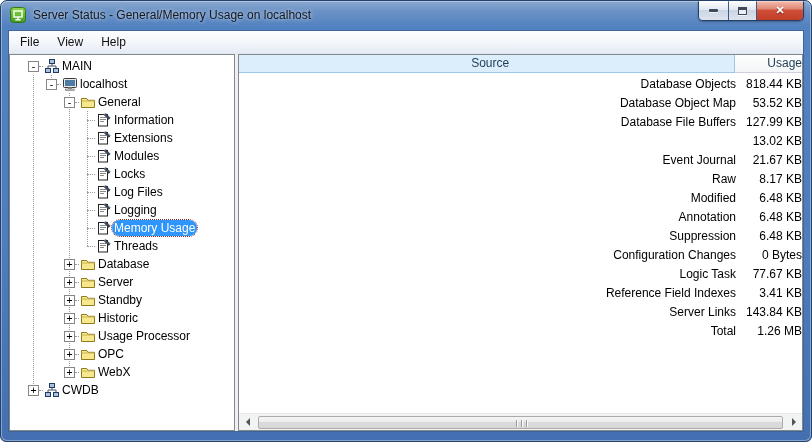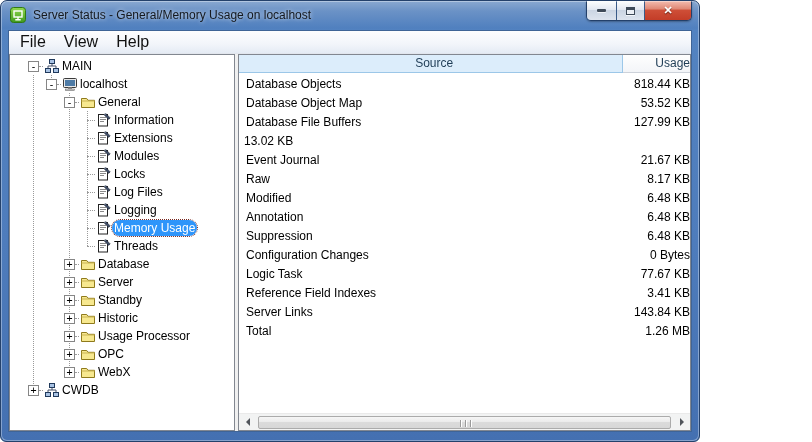--- a/index.html
+++ b/index.html
@@ -1,19 +1,19 @@
 <!DOCTYPE html>
 <html><head>
 <meta charset="utf-8">
 <style>
   * { margin:0; padding:0; box-sizing:border-box; }
   body { font-family:"Liberation Sans", sans-serif; background:#fff; }
 
   .window{
-    position:relative; width:700px; height:442px;
+    position:relative; width:812px; height:442px;
     border:1px solid #24416B; border-radius:7px 7px 6px 6px;
     background:linear-gradient(180deg,#8AA9D1 0,#6B92C6 10px,#5080BF 27px,#5383C1 29px,#4E7CBC 55%,#4470B1 100%);
     overflow:hidden;
     padding-left:8px;
   }
   .window::after{ content:""; position:absolute; inset:0; border-radius:6px;
     box-shadow:inset 0 0 0 1px rgba(255,255,255,.35); pointer-events:none; }
 
   
   .titlebar{ position:absolute; left:0; top:0; right:0; height:29px; }
@@ -35,21 +35,21 @@
   .glyph-max{ width:9px; height:8px; border:1px solid #3E4A58; border-top:3px solid #3E4A58;
     background:rgba(255,255,255,.6); box-shadow:0 1px 0 rgba(255,255,255,.7); }
   .glyph-close{ color:#fff; font-size:11px; font-weight:bold; text-shadow:0 1px 1px rgba(0,0,0,.5); }
 
   
   .client{ position:absolute; left:7px; right:7px; top:29px; bottom:9px;
     background:#F0F0F0; border:1px solid #3F6496; }
   .menubar{ position:absolute; left:0; right:0; top:0; height:23px;
     background:linear-gradient(180deg,#FDFDFE 0,#F2F5FA 60%,#E5EBF4 100%);
     border-bottom:1px solid #E2E6ED; display:flex; align-items:center; padding-left:2px; }
-  .menu-item{ padding:0 9px; font-size:16px; color:#111; line-height:22px; cursor:default;text-align:center; }
+  .menu-item{ padding:0 9px; font-size:12px; color:#111; line-height:22px; cursor:default;text-align:center; }
 
   
   .tree-panel{ position:absolute; left:0; top:23px; width:226px; bottom:0;
     background:#fff; border:1px solid #828790; overflow:hidden; }
   .tree-inner{ position:relative; padding-top:2px; }
   .guide{ position:absolute; width:0; border-left:1px dotted #9A9A9A; }
   .g0{ left:23px; top:20px; height:315px; }
   .g1{ left:41px; top:20px; height:9px; }
   .g2{ left:59px; top:38px; height:279px; }
   .g3{ left:77px; top:56px; height:135px; }
@@ -68,21 +68,21 @@
   
   .list-panel{ position:absolute; left:229px; right:0; top:23px; bottom:0;
     background:#fff; border:1px solid #828790; }
   .list-header{ position:absolute; left:0; right:0; top:0; height:18px; display:flex;
     background:linear-gradient(180deg,#FEFEFE,#F3F5F8); border-bottom:1px solid #CDD2DA;
     font-size:12px; color:#1E3C55;text-align:center; }
   .hcell-src{ width:497px; background:#DCEDFB; border-right:1px solid #9CC7E8;
     border-bottom:1px solid #9CC7E8; margin-bottom:-1px; padding-left:7px; line-height:17px; }
   .hcell-usage{ flex:1; padding-left:5px; line-height:17px;margin-left:27px; }
   .list-rows{ position:absolute; left:0; right:0; top:20px; }
-  .lrow{ display:flex; height:19px; font-size:12px; color:#000; line-height:19px; cursor:default; }
+  .lrow{ display:flex; height:19px; font-size:12px; color:#000; line-height:19px; cursor:default;text-align:right; }
   .lcell-src{ width:497px; padding-left:7px; white-space:nowrap; overflow:hidden; }
   .lcell-usage{ flex:1; padding-left:5px; white-space:nowrap; }
 
   
   .hscroll{ position:absolute; left:0; right:0; bottom:0; height:17px; background:#F2F3F3;
     border-top:1px solid #EAEAEA; display:flex; align-items:center; }
   .sbtn{ width:17px; height:17px; display:flex; align-items:center; justify-content:center; }
   .tri-l{ width:0; height:0; border:4px solid transparent; border-right-color:#50555B; border-left-width:0; }
   .tri-r{ width:0; height:0; border:4px solid transparent; border-left-color:#50555B; border-right-width:0; }
   .sthumb{ position:relative; height:13px; flex:1; margin:0 2px;

